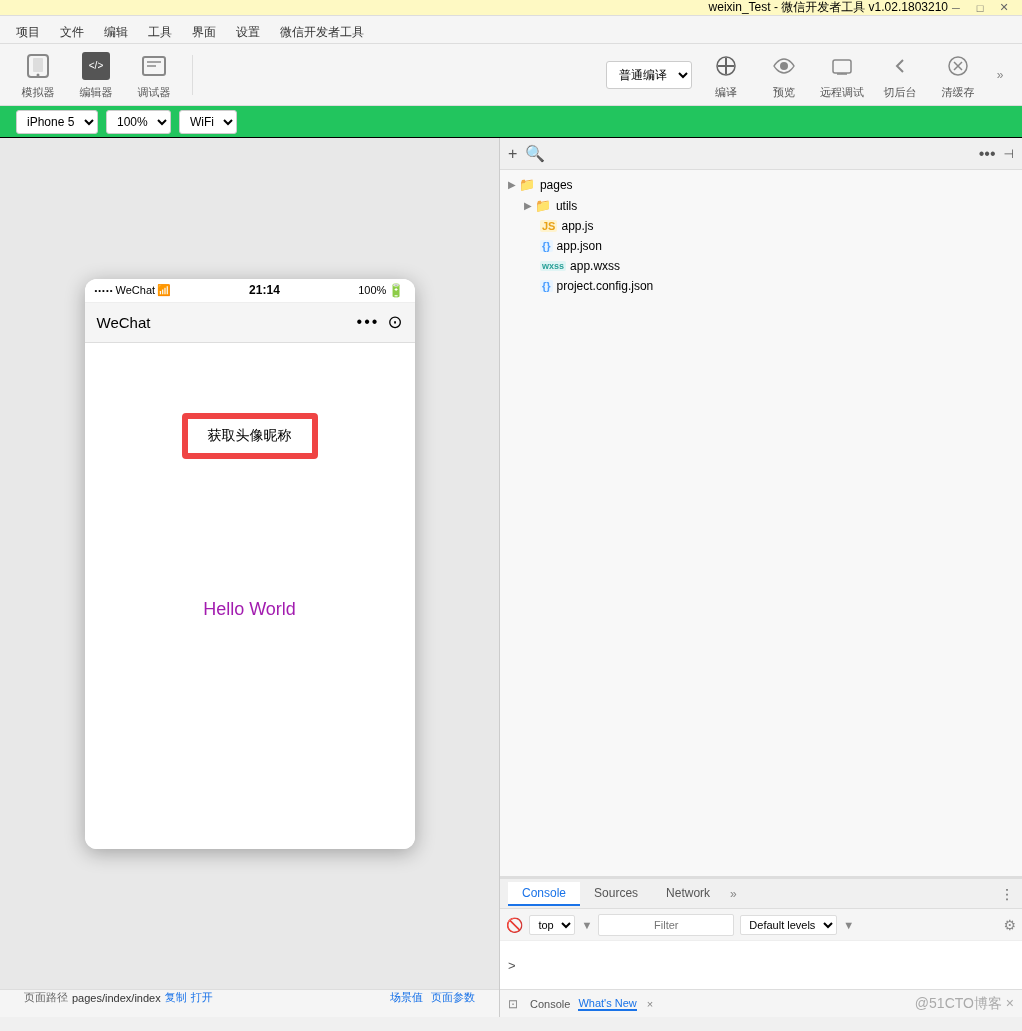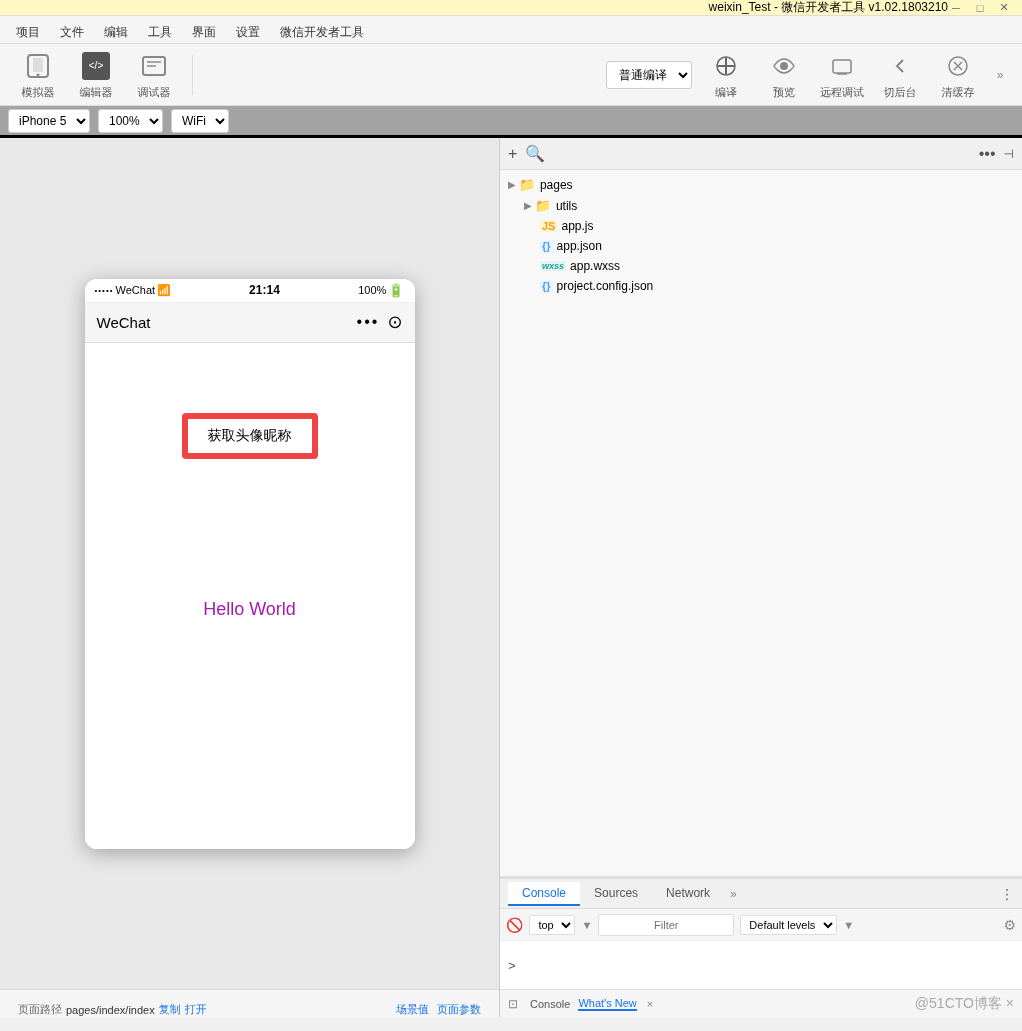--- a/index.html
+++ b/index.html
@@ -68,25 +68,25 @@
       border: 1px solid #ccc;
       border-radius: 3px;
       background: #fff;
       font-size: 12px;
       margin: 0 4px;
     }
 
     
     #devicebar {
       height: 32px;
-      background: #a3a3a3;
-      border-bottom: 3px solid #000000;
-      display: flex;
-      align-items: center;
-      padding: 0 8px;
+      background: #22c55e;
+      border-bottom: 1px solid #000000;
+      display: flex;
+      align-items: center;
+      padding: 0 16px;
       gap: 8px;
     }
     .device-select {
       height: 24px;
       padding: 0 6px;
       border: 1px solid #ccc;
       border-radius: 3px;
       background: #fff;
       font-size: 12px;
     }
@@ -165,22 +165,22 @@
       font-size: 18px;
       margin-top: 140px;
     }
 
     
     #pathbar {
       height: 28px;
       background: #f5f5f5;
       border-top: 1px solid #ddd;
       display: flex;
-      align-items: flex-end;
-      padding: 0 18px;
+      align-items: flex-start;
+      padding: 0 24px;
       font-size: 11px;
       color: #666;
       gap: 12px;
       justify-content: space-between;
     }
 
     
     #right-panel {
       flex: 1;
       background: #fff;
@@ -212,21 +212,21 @@
       padding: 3px 8px;
       cursor: pointer;
       font-size: 12px;
       gap: 4px;
     }
     .tree-indent { margin-left: 16px; }
     .tree-indent2 { margin-left: 32px; }
     .folder-icon { color: #dcb67a; font-size: 13px; }
     .file-icon-js { color: #e8a218; font-size: 11px; font-weight: bold; background: #fff3cd; border-radius: 2px; padding: 0 2px; }
     .file-icon-json { color: #4a9eff; font-size: 11px; font-weight: bold; background: #e8f4ff; border-radius: 2px; padding: 0 2px; }
-    .file-icon-wxss { color: #2aa198; font-size: 9px; font-weight: bold; background: #e0f4f4; border-radius: 2px; padding: 0 2px; font-style: italic; }
+    .file-icon-wxss { color: #2aa198; font-size: 9px; font-weight: bold; background: #e0f4f4; border-radius: 2px; padding: 0 2px; }
     .chevron { font-size: 10px; color: #888; }
 
     
     #devtools {
       height: 140px;
       background: #fff;
       border-top: 2px solid #ddd;
       display: flex;
       flex-direction: column;
     }

